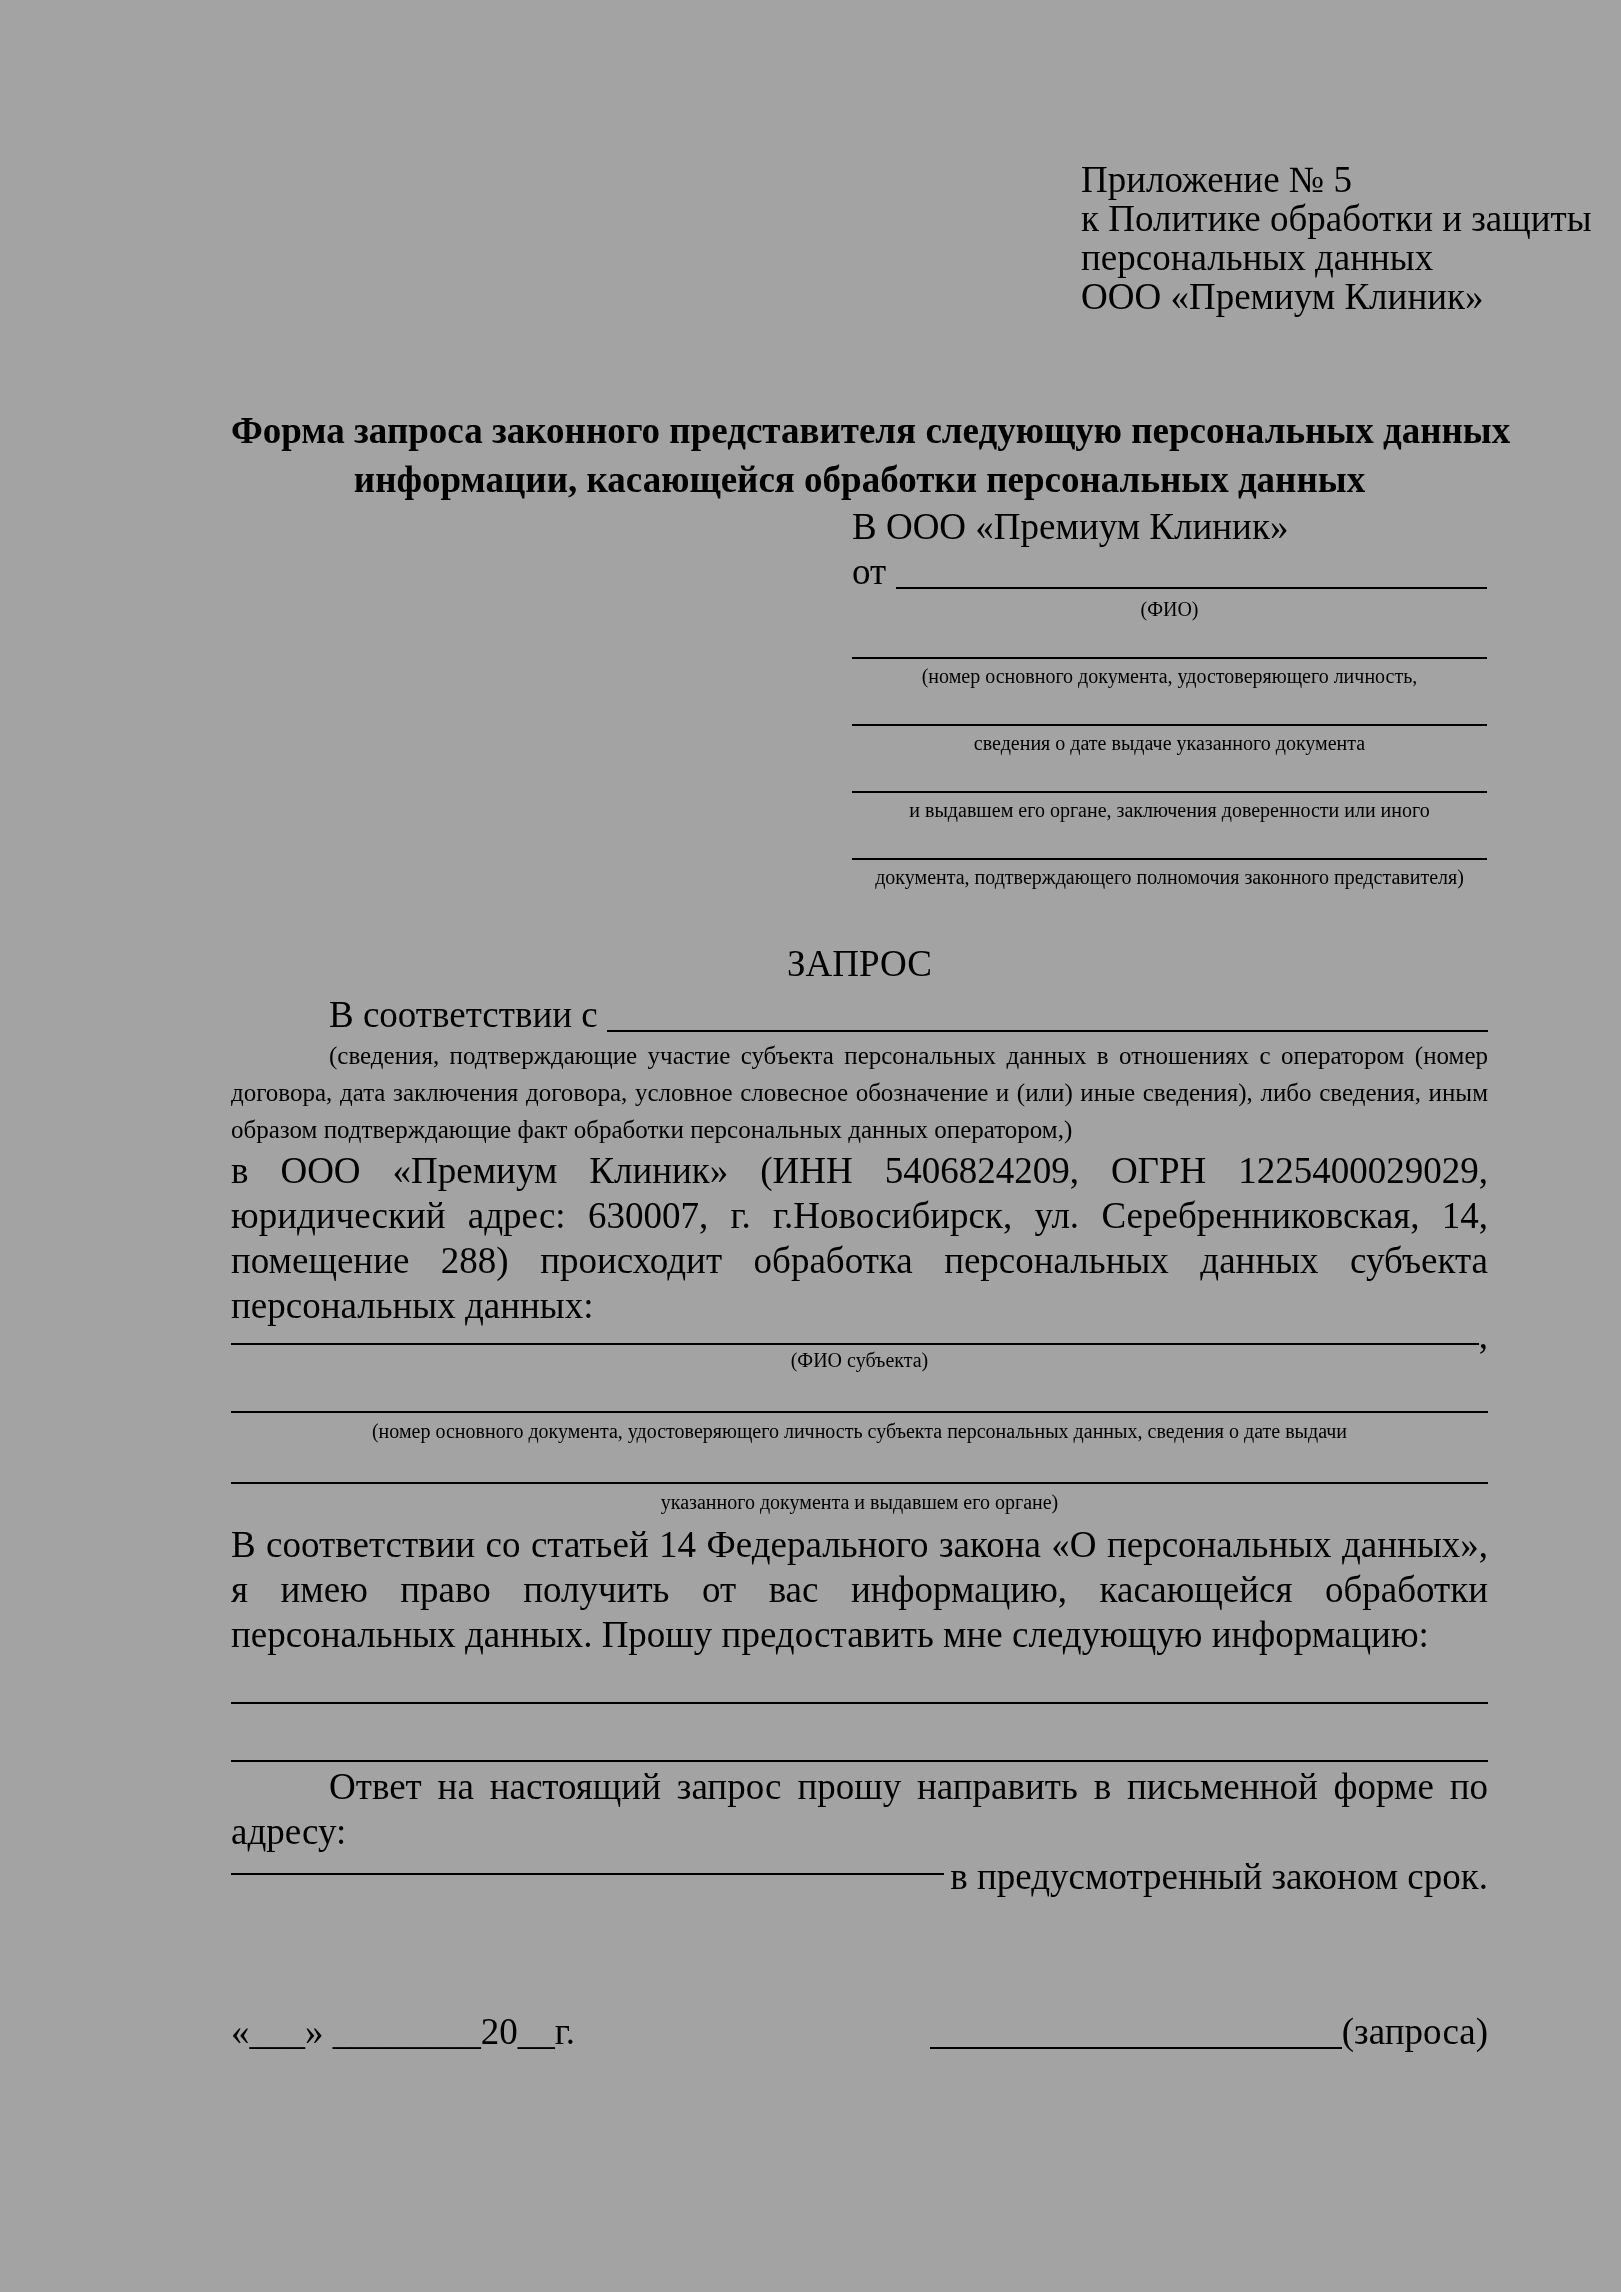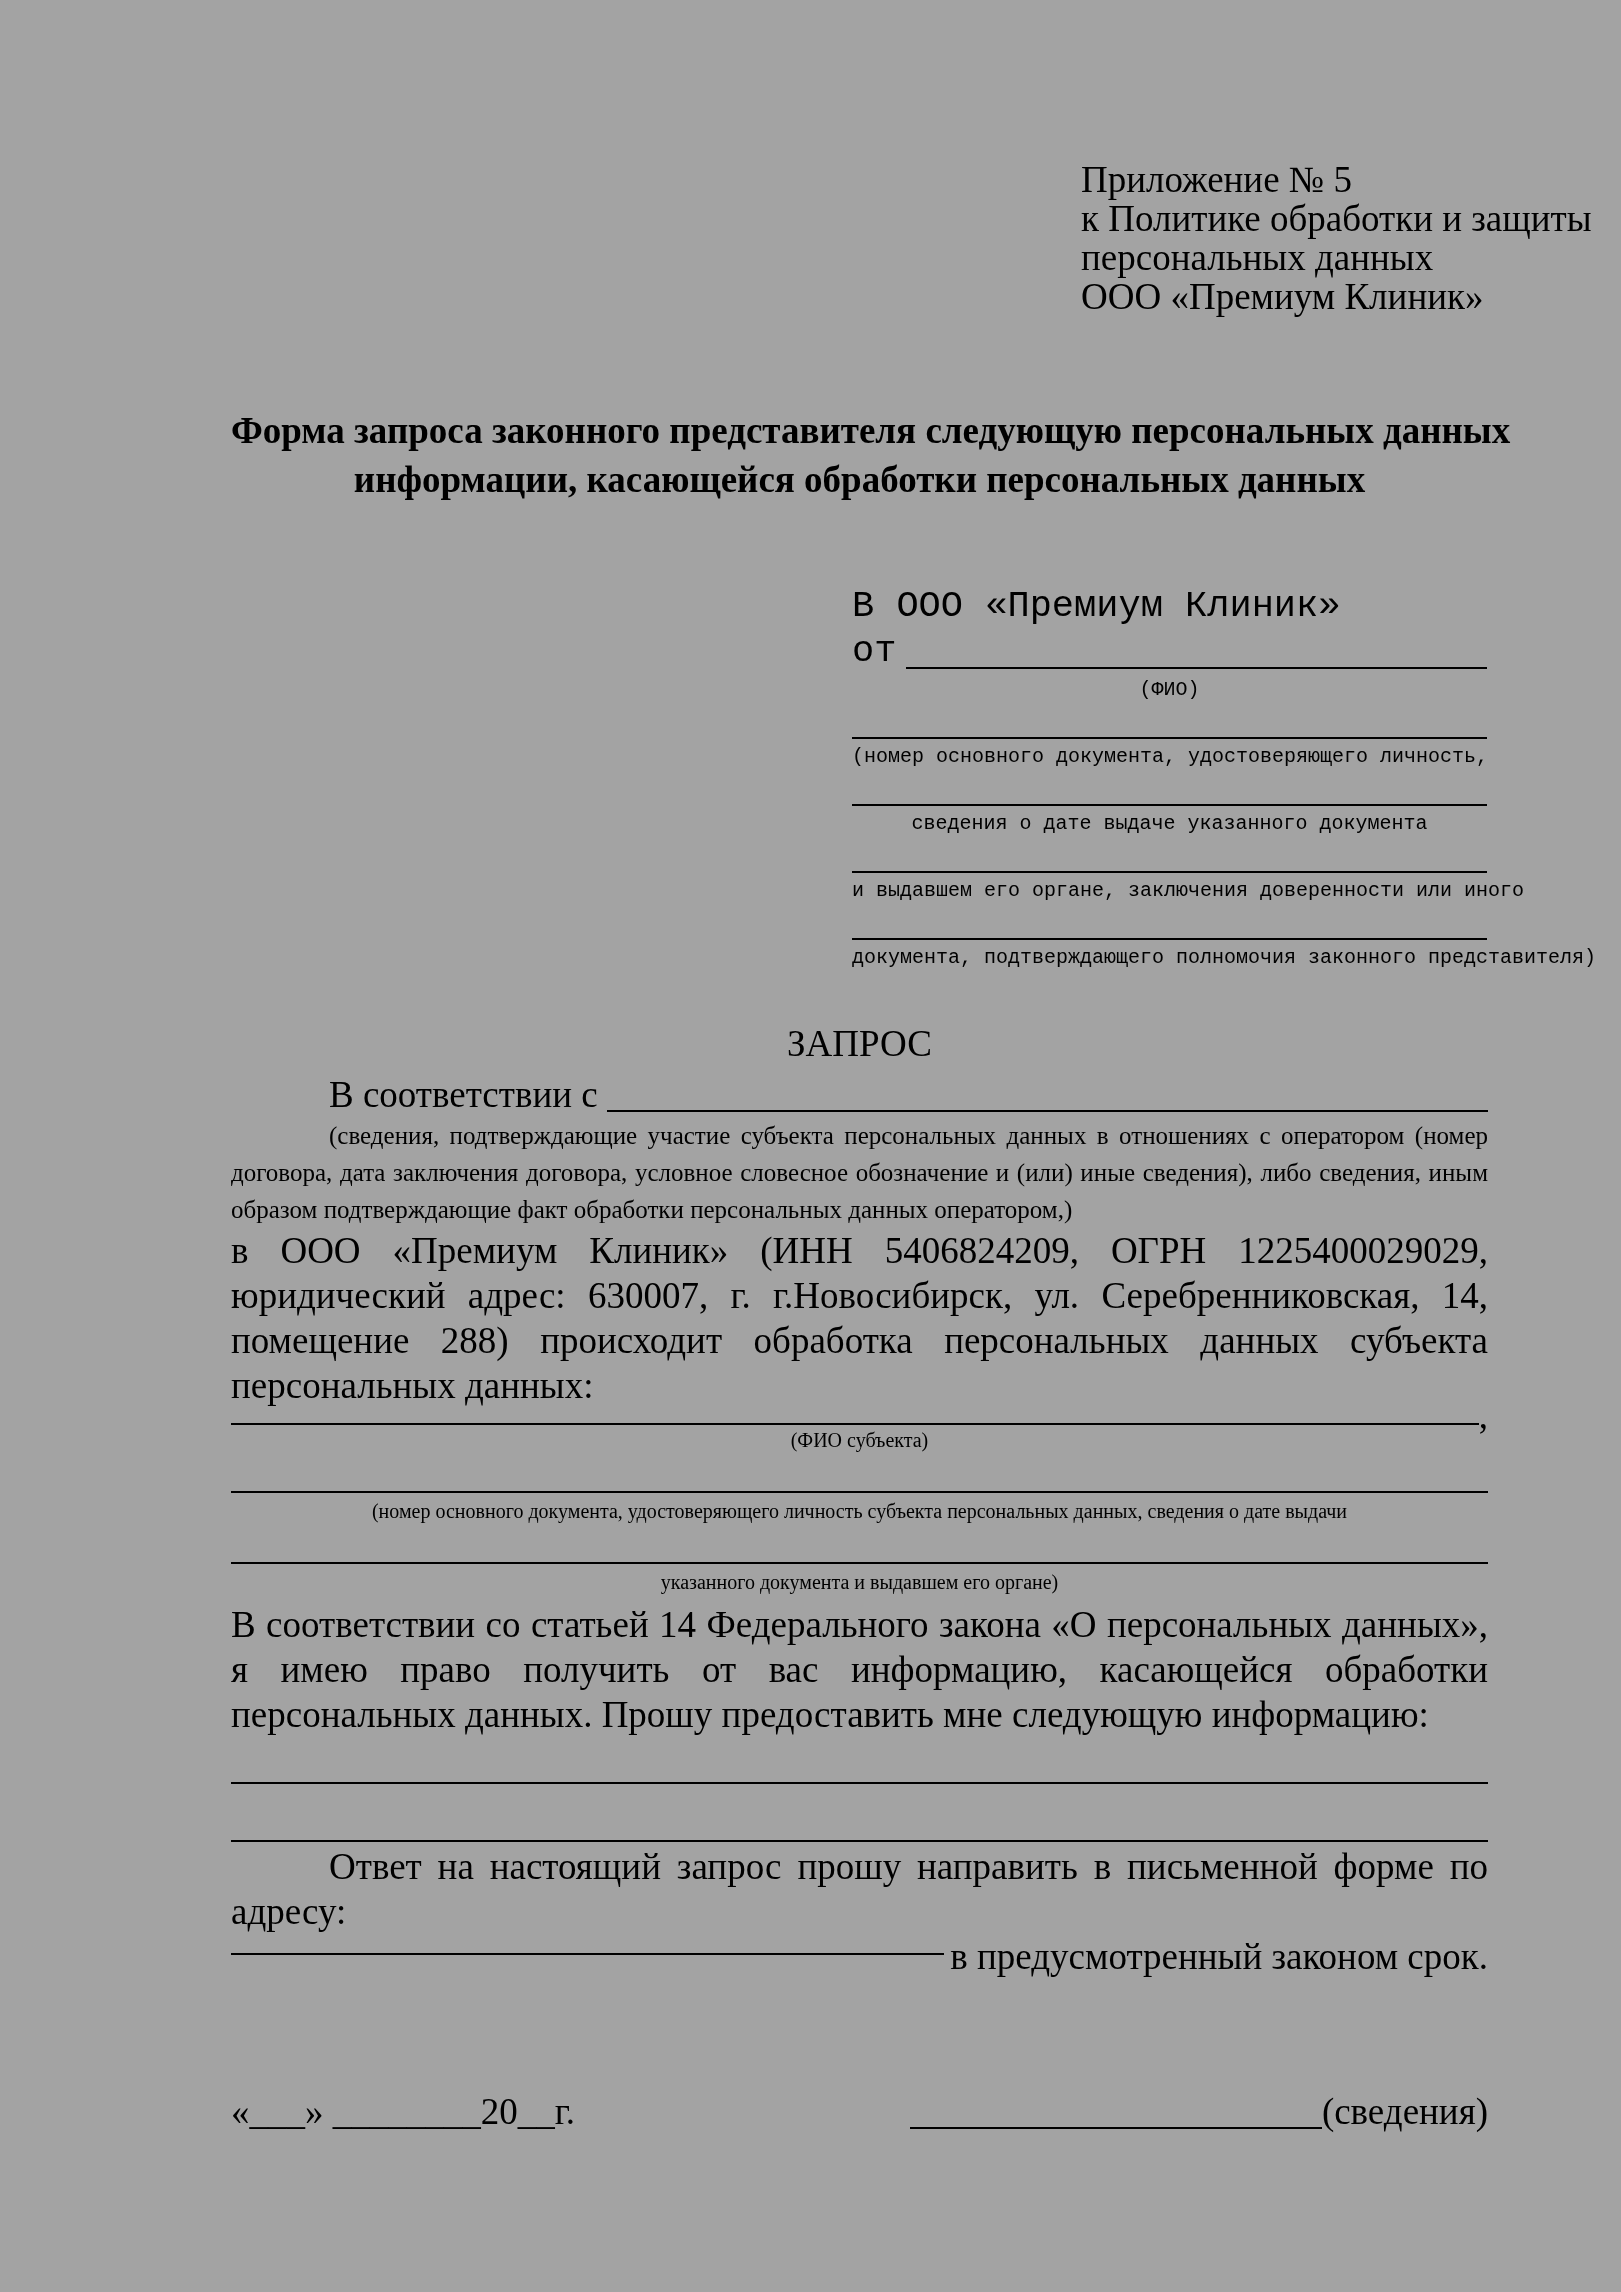--- a/index.html
+++ b/index.html
@@ -37,24 +37,22 @@
   .doc-title {
     margin-top: 90px;
     text-align: center;
     font-weight: bold;
     line-height: 49px;
   }
   .doc-title div { white-space: nowrap; }
 
   
   .addressee {
-    margin-top: 80px;
     margin-left: 621px;
     width: 635px;
-    font-family: Liberation Mono, monospace;
   }
   .from-row {
     display: flex;
     align-items: flex-end;
     height: 45px;
   }
   .from-row .label { white-space: nowrap; }
   .grow-line {
     flex: 1 1 auto;
     border-bottom: 2.9px solid #000;
@@ -221,19 +219,19 @@
     <div class="para indent force-justify" style="margin-top:2px">Ответ на настоящий запрос прошу направить в письменной форме по адресу:</div>
     <div class="reply-row2">
       <span class="agrow"></span>
       <span class="suffix">в предусмотренный законом срок.</span>
     </div>
 
     <div class="footer-row">
       <span class="date-part">«___» ________20__г.</span>
       <span class="sig-part">
         <span class="sig-line"></span>
-        <span>(сведения)</span>
+        <span>(запроса)</span>
       </span>
     </div>
 
   </div>
 </div>
 
 
 </body></html>

